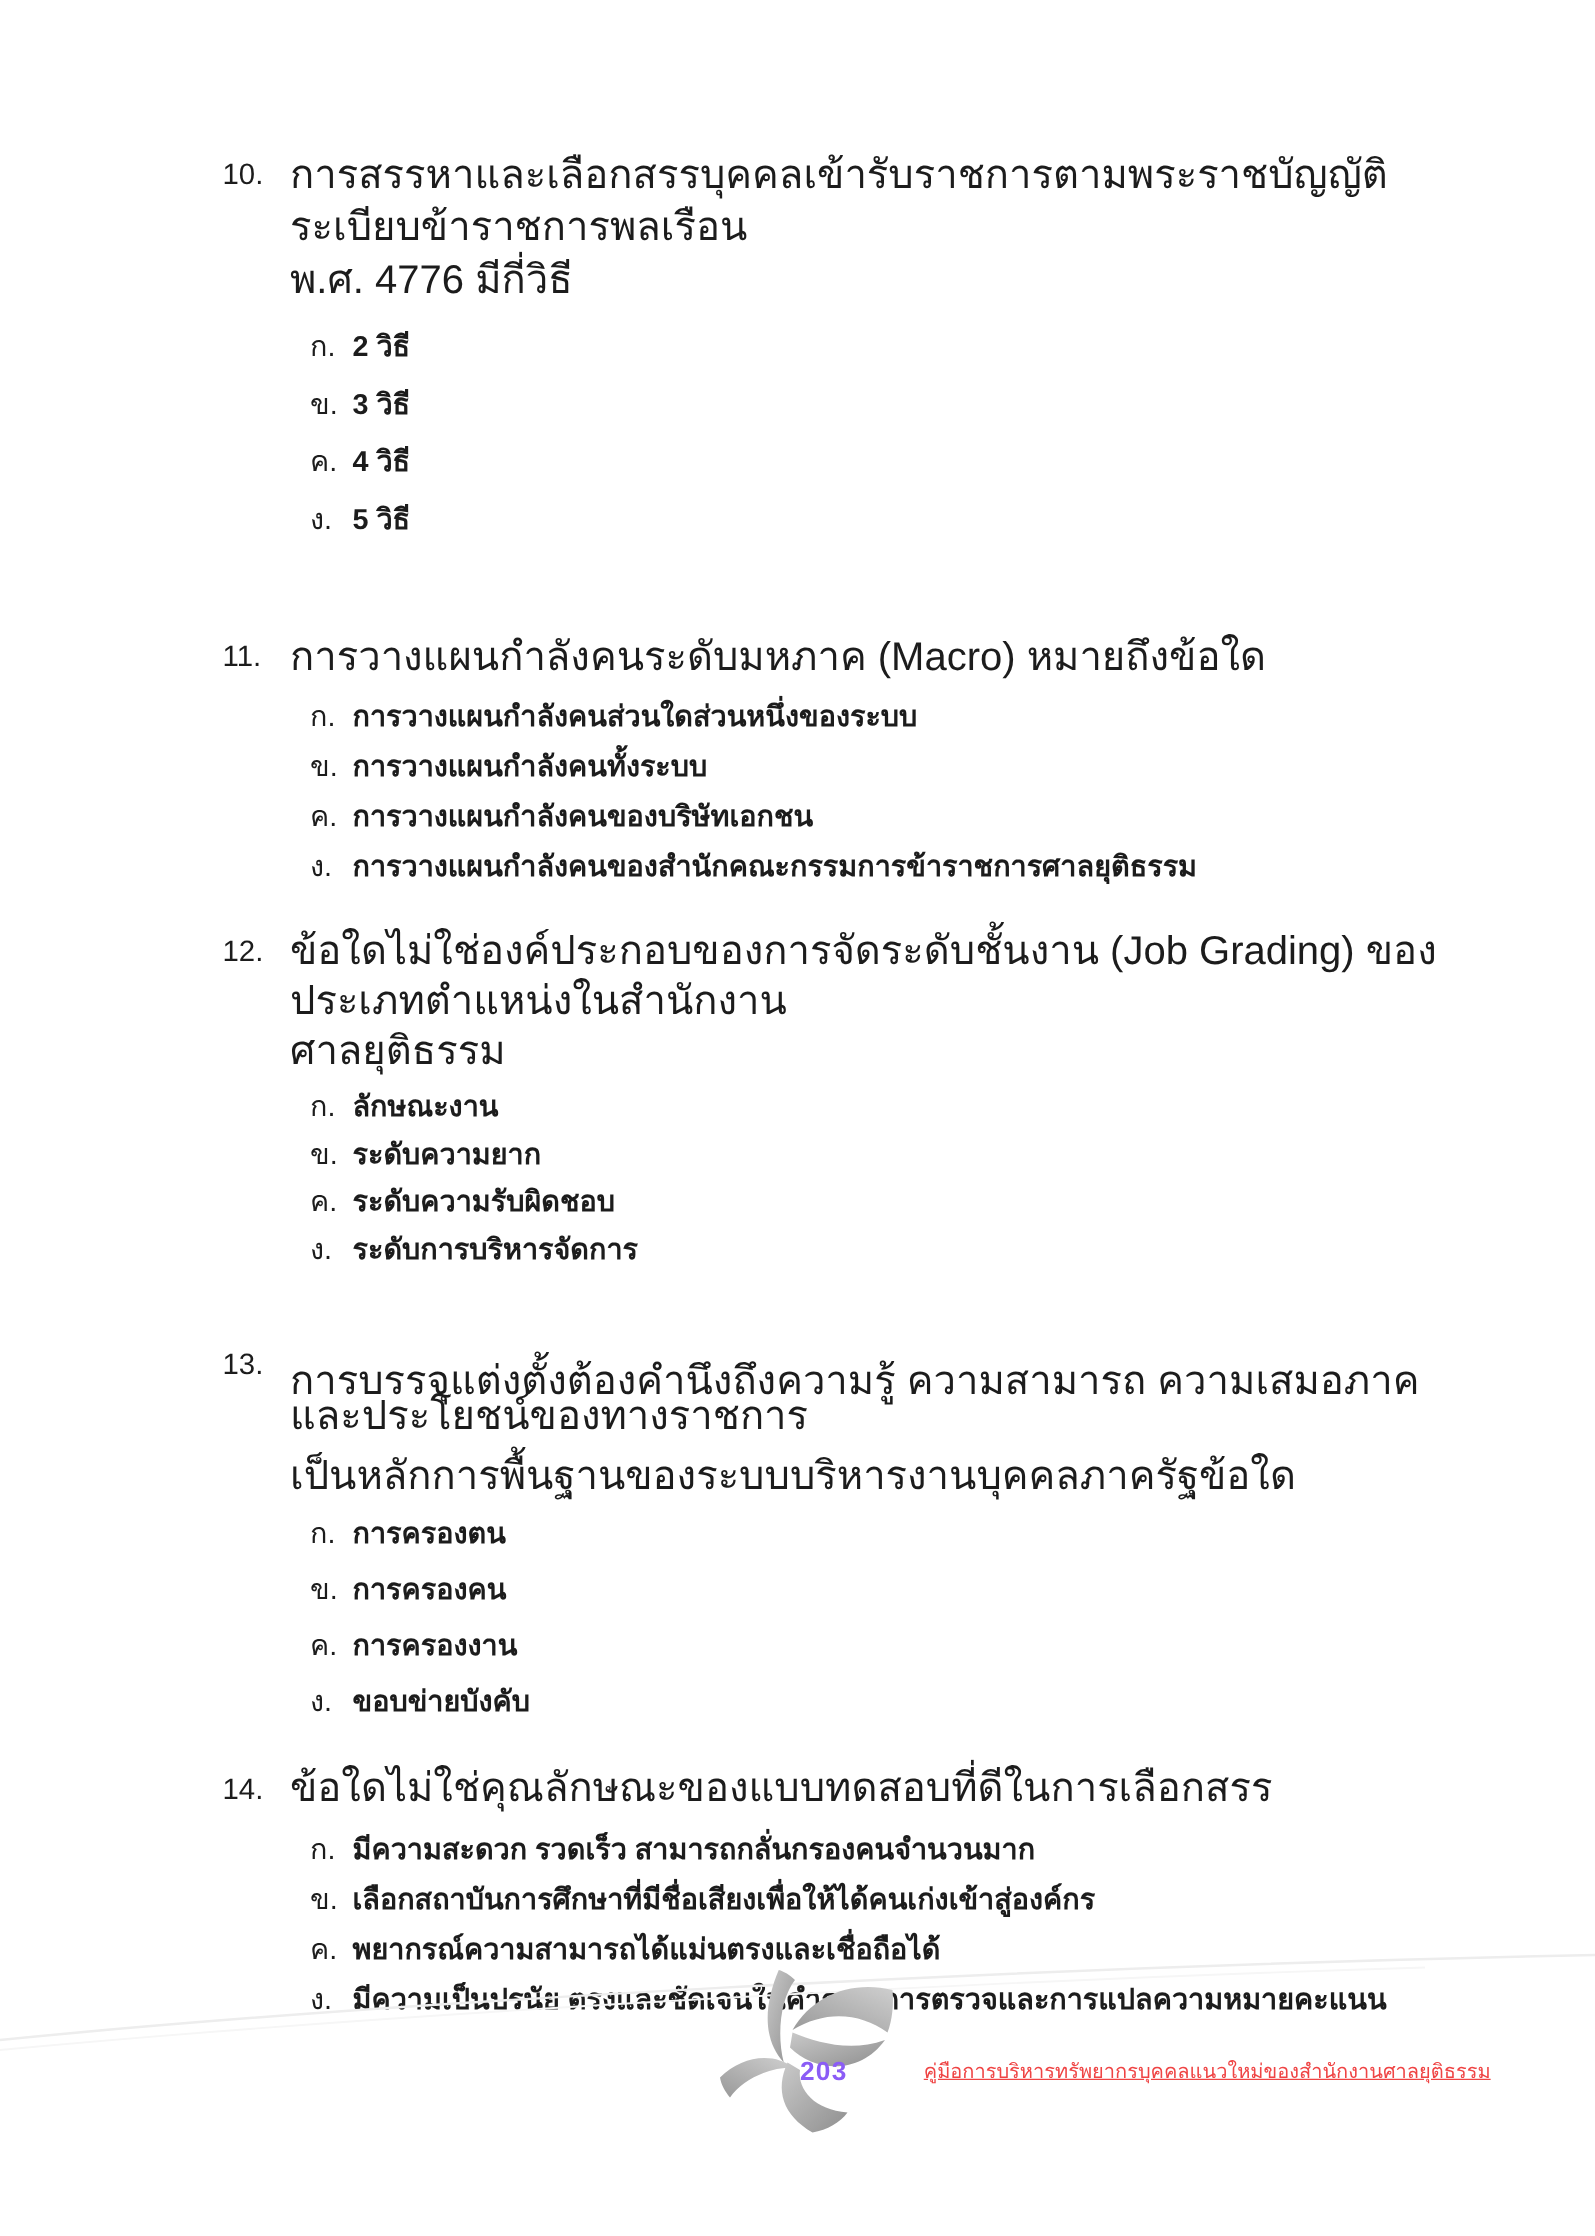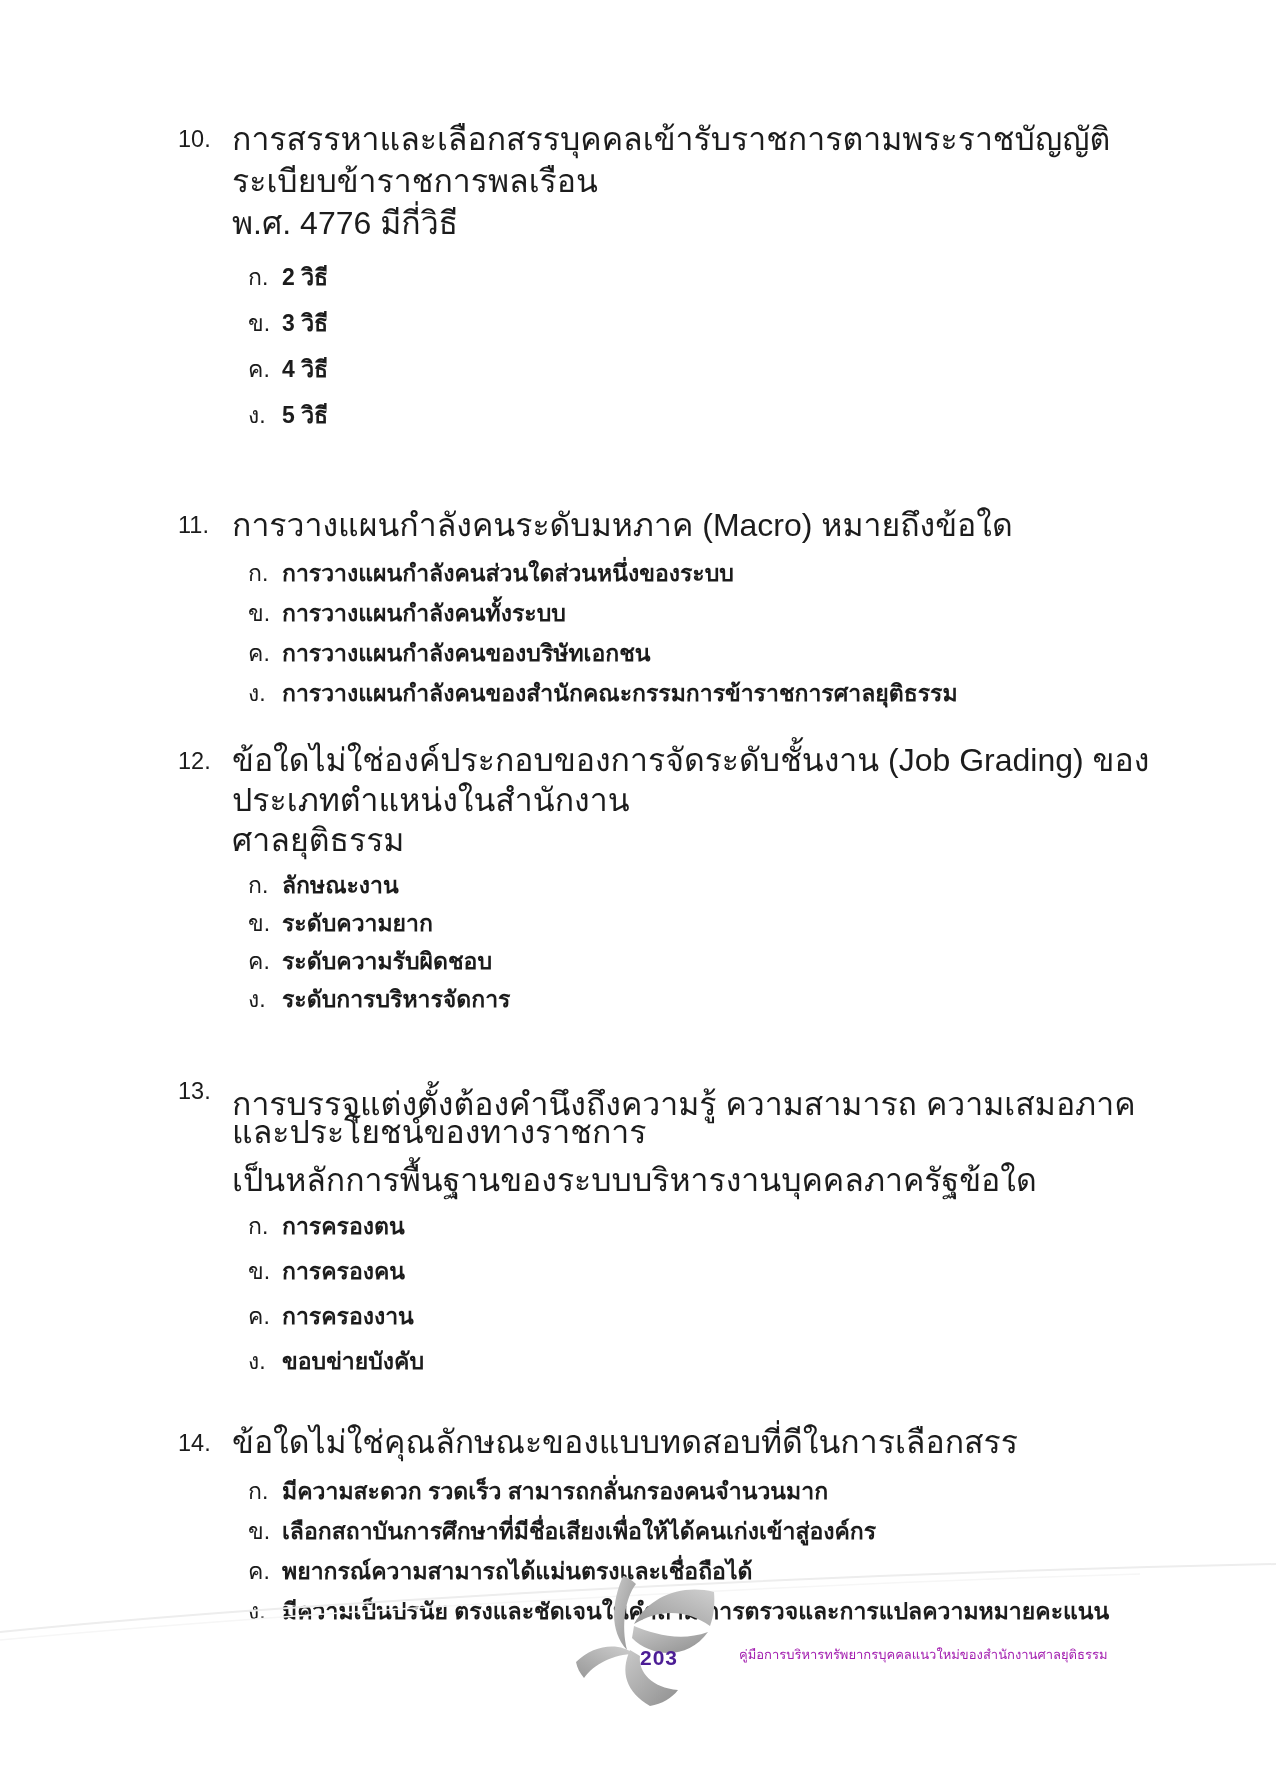--- a/index.html
+++ b/index.html
@@ -27,34 +27,34 @@
   
   .question:nth-of-type(1) .choice{margin-top:20px;}
   .question:nth-of-type(2){margin-top:76px;}
   .question:nth-of-type(2) .choice{margin-top:14px;}
   .question:nth-of-type(3){margin-top:34px;}
   .question:nth-of-type(3) .q-line{line-height:40px;}
   .question:nth-of-type(3) .choice{margin-top:12px;}
   .question:nth-of-type(4){margin-top:58px;}
   .question:nth-of-type(4) .q-line{line-height:28px;margin-top:20px;}
   .question:nth-of-type(4) .choice{margin-top:19px;}
-  .question:nth-of-type(5){margin-top:48px;}
+  .question:nth-of-type(5){margin-top:36px;}
   .question:nth-of-type(5) .q-line{line-height:40px;}
   .question:nth-of-type(5) .choice{margin-top:14px;}
 
   .footer{position:absolute;top:1570px;left:0;width:1276px;height:219px;}
   .swoosh{position:absolute;top:-18px;left:0;width:1276px;height:110px;}
   .ornament{position:absolute;top:6px;left:576px;width:140px;height:132px;}
   .page-num{
     position:absolute;top:76px;left:640px;z-index:3;
-    font-size:21px;font-weight:bold;letter-spacing:1px;color:#4c1d95;
+    font-size:21px;font-weight:bold;letter-spacing:1px;color:#8b5cf6;
   }
   .book-title{
     position:absolute;top:74px;left:739px;z-index:3;
-    font-size:13px;color:#a21caf;
+    font-size:16px;color:#ef4444;text-decoration:underline;
   }
 </style>
 </head>
 <body>
 
 <div class="content">
   <div class="question">
     <div class="q-row">
       <div class="q-num">10.</div>
       <div class="q-body">

